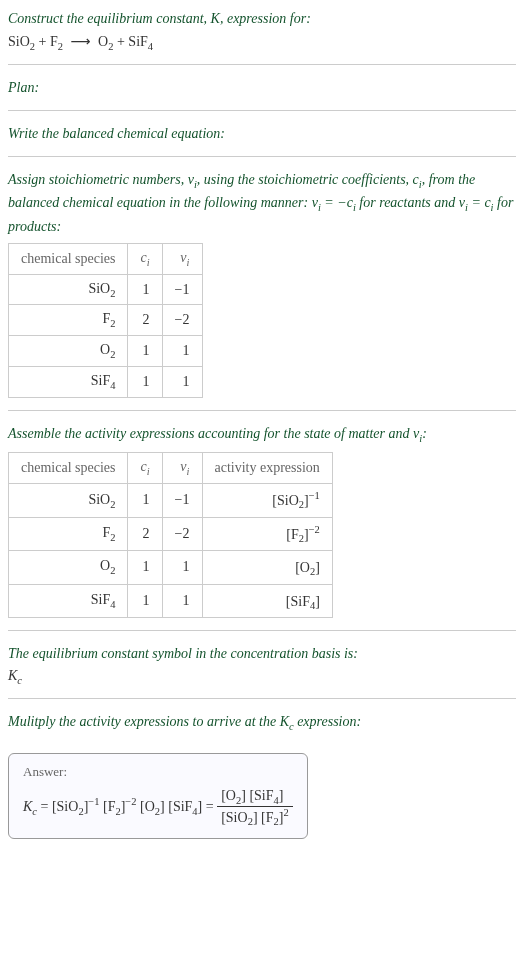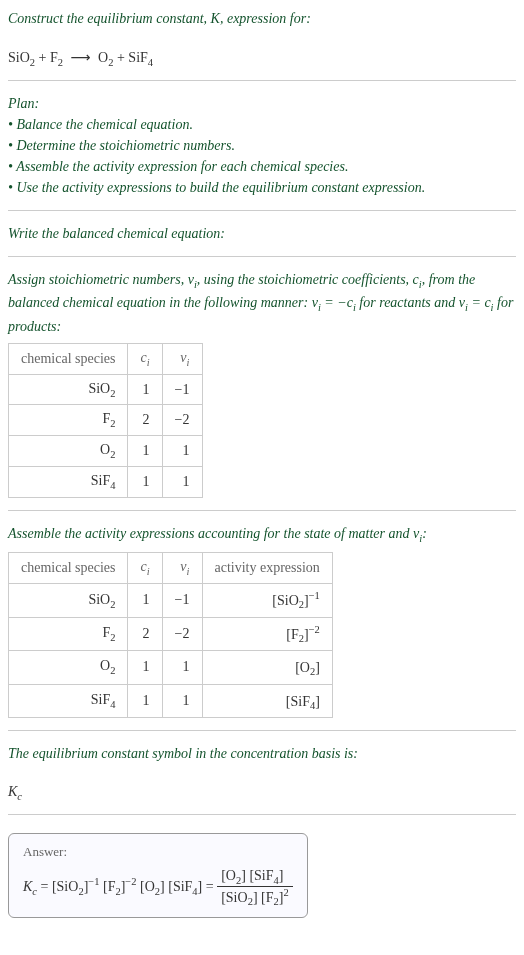--- a/index.html
+++ b/index.html
@@ -25,21 +25,21 @@
     }
     .prompt {
       color: #14532d;
       font-style: italic;
       line-height: 1.5;
     }
     .equation {
       font-family: Georgia, serif;
       font-style: normal;
       color: #333;
-      margin-top: 20px;
+      margin-top: 4px;
     }
     .sub {
       font-size: 0.75em;
       vertical-align: sub;
     }
     .sup {
       font-size: 0.75em;
       vertical-align: super;
     }
     .arrow {
@@ -62,21 +62,21 @@
     }
     .italic-var {
       font-style: italic;
     }
     .answer-box {
       border: 1px solid #999;
       border-radius: 6px;
       padding: 10px 14px;
       background: #fafaff;
       display: inline-block;
-      margin-top: 6px;
+      margin-top: 19px;
     }
     .answer-label {
       color: #666;
       font-size: 13px;
       margin-bottom: 8px;
     }
     .frac {
       display: inline-block;
       vertical-align: middle;
       text-align: left;
@@ -113,26 +113,20 @@
     <span>SiO</span><span class="sub">2</span><span> + </span><span>F</span><span class="sub">2</span>
     <span class="arrow">⟶</span>
     <span>O</span><span class="sub">2</span><span> + </span><span>SiF</span><span class="sub">4</span>
   </div>
 </div>
 
 <hr>
 
 <div class="section prompt">
   <div>Plan:</div>
-  <ul class="bullet-list">
-    <li>Balance the chemical equation.</li>
-    <li>Determine the stoichiometric numbers.</li>
-    <li>Assemble the activity expression for each chemical species.</li>
-    <li>Use the activity expressions to build the equilibrium constant expression.</li>
-  </ul>
 </div>
 
 <hr>
 
 <div class="section">
   <div class="prompt">Write the balanced chemical equation:</div>
 </div>
 
 <hr>
 
@@ -218,20 +212,23 @@
 <div class="section">
   <div class="prompt">The equilibrium constant symbol in the concentration basis is:</div>
   <div class="equation">
     <span class="italic-var">K</span><span class="sub italic-var">c</span>
   </div>
 </div>
 
 <hr>
 
 <div class="section">
+  <div class="prompt">
+    <span>Mulitply the activity expressions to arrive at the </span><span class="italic-var">K</span><span class="sub italic-var">c</span><span> expression:</span>
+  </div>
   <div class="answer-box">
     <div class="answer-label">Answer:</div>
     <div class="kc-line">
       <span class="italic-var">K</span><span class="sub italic-var">c</span><span> = </span><span>[SiO</span><span class="sub">2</span><span>]</span><span class="sup">−1</span>
       <span>[F</span><span class="sub">2</span><span>]</span><span class="sup">−2</span>
       <span>[O</span><span class="sub">2</span><span>]</span>
       <span>[SiF</span><span class="sub">4</span><span>]</span><span> = </span><span class="frac"><span class="num"><span>[O</span><span class="sub">2</span><span>] </span><span>[SiF</span><span class="sub">4</span><span>]</span></span><span class="den"><span>[SiO</span><span class="sub">2</span><span>] </span><span>[F</span><span class="sub">2</span><span>]</span><span class="sup">2</span></span></span>
     </div>
   </div>
 </div>

